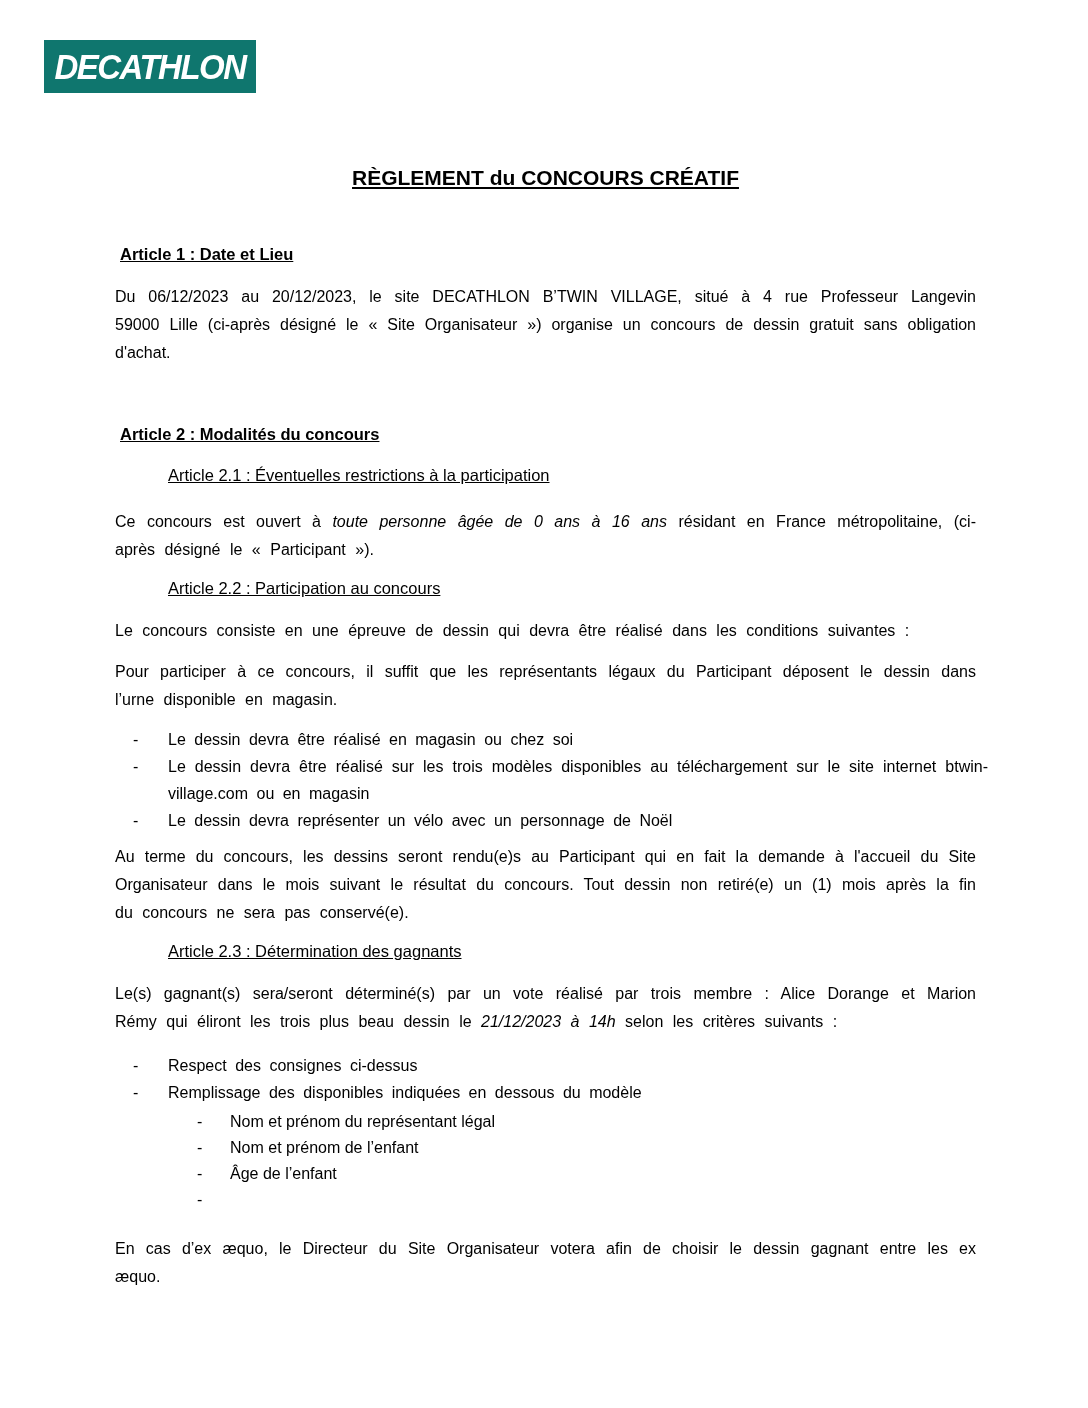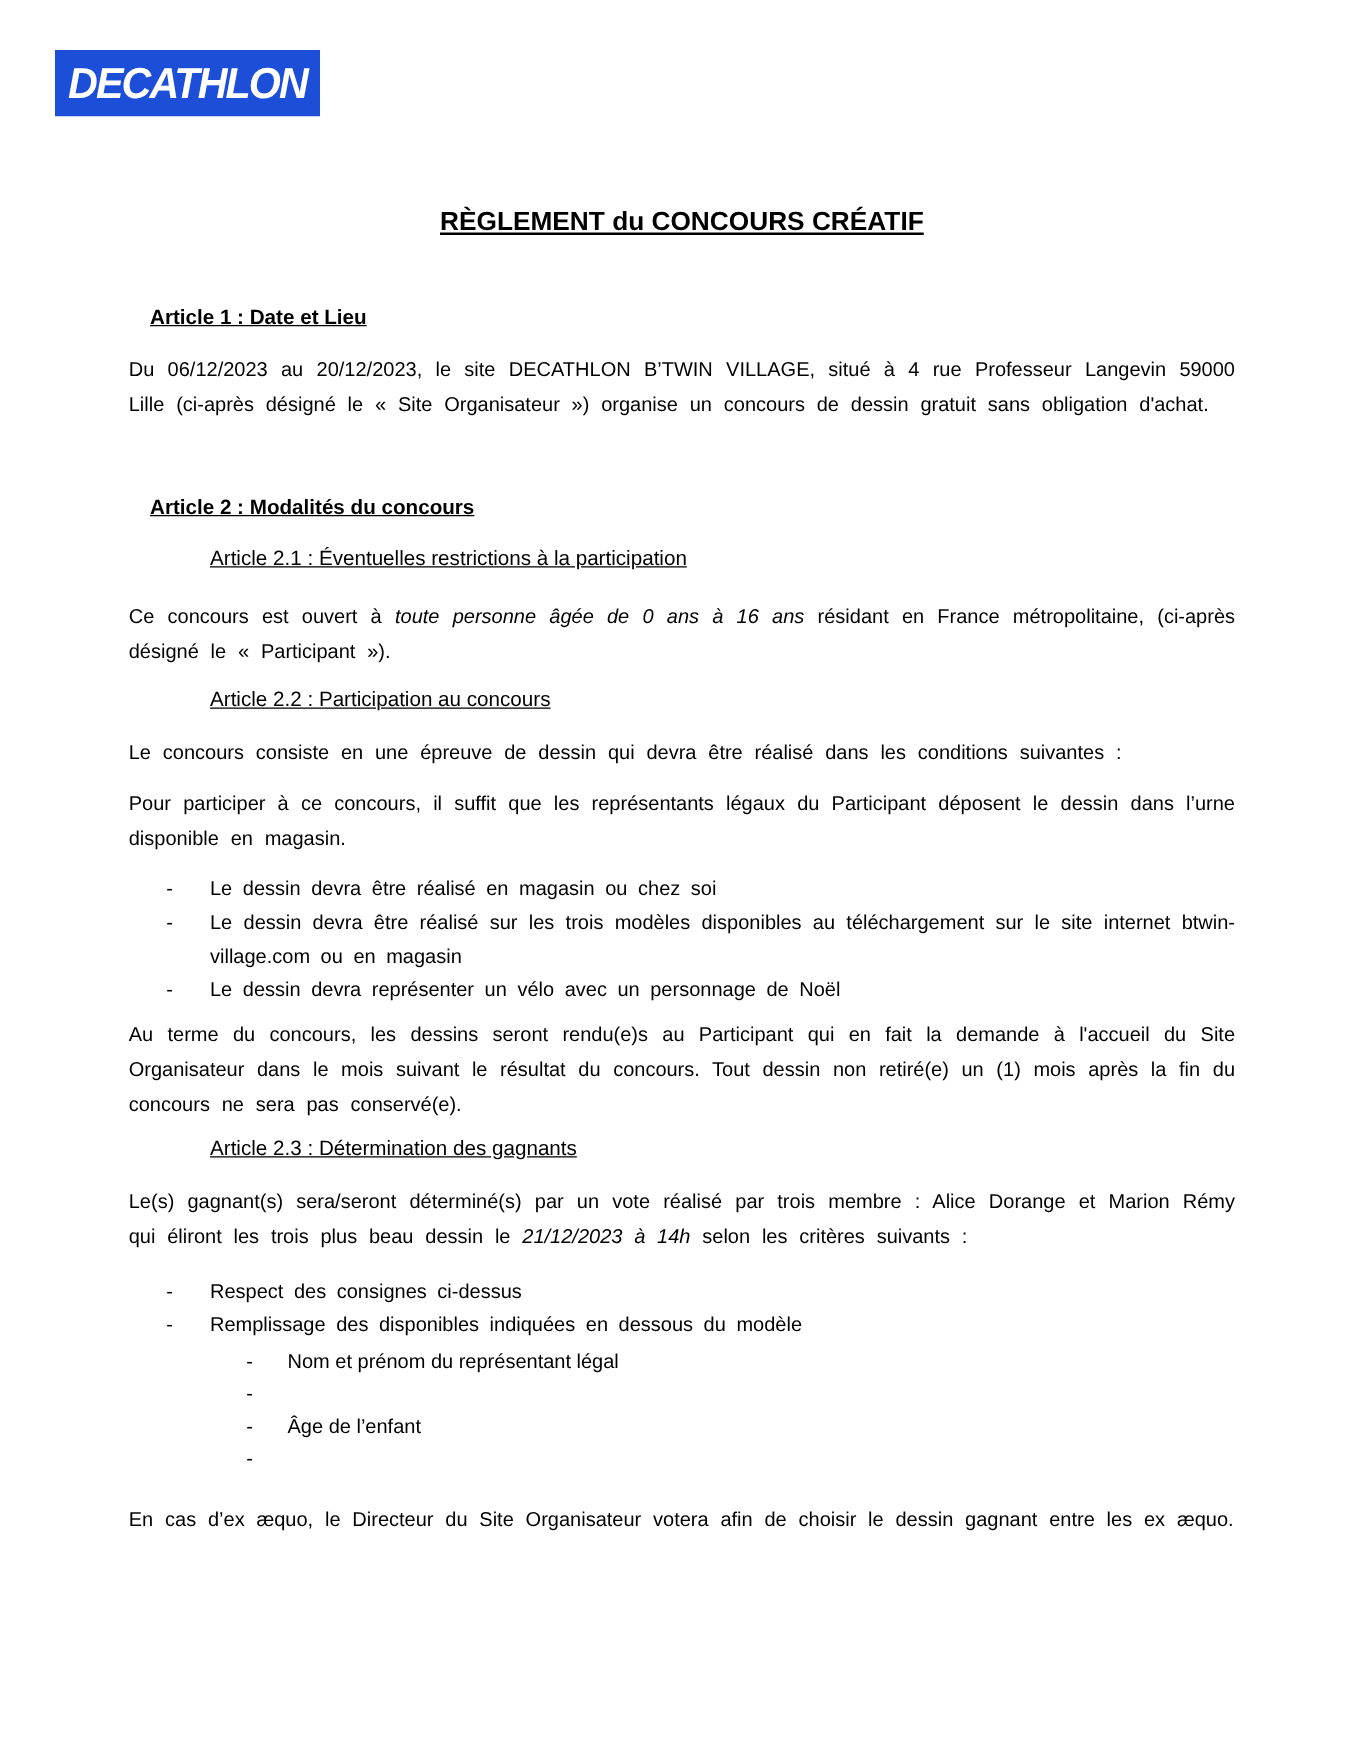--- a/index.html
+++ b/index.html
@@ -30,21 +30,21 @@
   }
   .h-bold {
     font-size: 16.5px; font-weight: bold; text-decoration: underline;
     line-height: 24px; margin: 17px;
   }
   .h-sub {
     font-size: 16.5px; font-weight: normal; text-decoration: underline;
     line-height: 24px; margin: 0; padding-left: 65px;
   }
   .p {
-    font-size: 16px; line-height: 28px; margin: 0;
+    font-size: 16px; line-height: 28px; margin: 12px;
     text-align: justify; word-spacing: 5px;
   }
   .it { font-style: italic; }
 
   .blist { margin: 0; padding: 0; list-style: none; }
   .blist li { display: flex; font-size: 16px; line-height: 27px; }
   .blist .dash { flex: 0 0 35px; margin-left: 30px; }
   .blist .li-text { flex: 1; text-align: justify; word-spacing: 4px; }
   .sublist li { line-height: 26px; }
   .sublist .dash { flex: 0 0 33px; margin-left: 94px; }
@@ -53,21 +53,21 @@
   .mt93 { margin-top: 72px; } .mt55 { margin-top: 55px; } .mt51 { margin-top: 51px; }
   .mt22 { margin-top: 22px; } .mt21 { margin-top: 21px; } .mt17 { margin-top: 17px; }
   .mt16 { margin-top: 16px; } .mt13 { margin-top: 13px; } .mt12 { margin-top: 12px; }
   .mt9  { margin-top: 9px; }  .mt8  { margin-top: 8px; }  .mt3  { margin-top: 3px; }
 </style>
 </head>
 <body>
 
 <div class="page">
 
-  <div class="logo" style="background-color: #1d4ed8; margin-left: 44px;">
+  <div class="logo" style="background-color: #0f766e; margin-left: 44px;">
     <span class="logo-text" style="color: rgb(255, 255, 255);">DECATHLON</span>
   </div>
 
   <div class="content">
 
     <h1 class="title mt93">RÈGLEMENT du CONCOURS CRÉATIF</h1>
 
     <h2 class="h-bold mt51">Article 1 : Date et Lieu</h2>
     <p class="p mt16">Du 06/12/2023 au 20/12/2023, le site DECATHLON B’TWIN VILLAGE, situé à 4 rue Professeur Langevin 59000 Lille (ci-après désigné le « Site Organisateur ») organise un concours de dessin gratuit sans obligation d'achat.</p>
 
@@ -111,20 +111,21 @@
       </li>
     </ul>
 
     <ul class="blist sublist mt3">
       <li>
         <span class="dash">-</span>
         <span class="li-text">Nom et prénom du représentant légal</span>
       </li>
       <li>
         <span class="dash">-</span>
+        <span class="li-text">Nom et prénom de l’enfant</span>
       </li>
       <li>
         <span class="dash">-</span>
         <span class="li-text">Âge de l’enfant</span>
       </li>
       <li>
         <span class="dash">-</span>
       </li>
     </ul>
 

